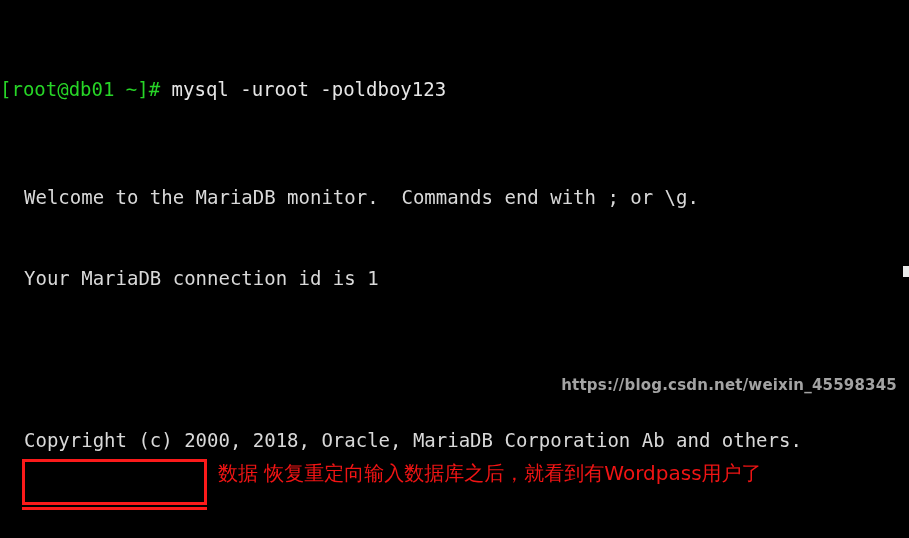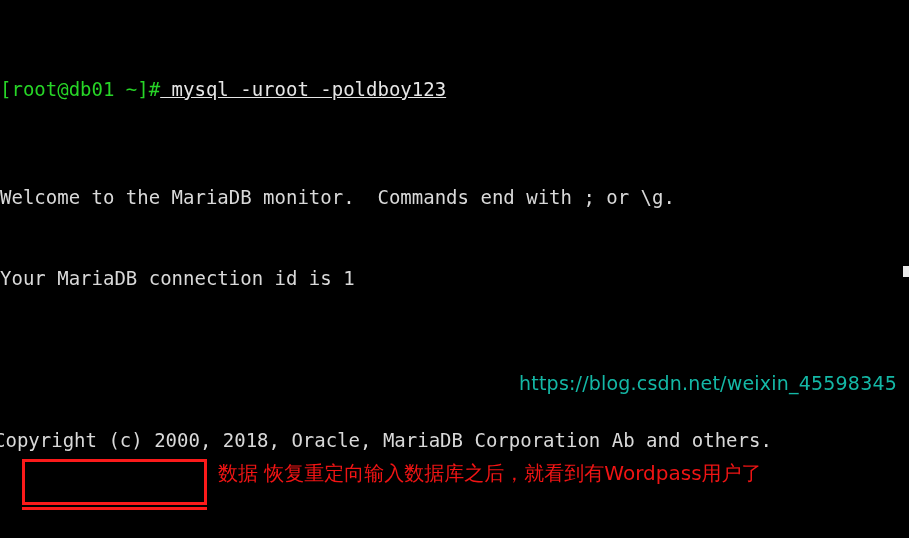--- a/index.html
+++ b/index.html
@@ -30,22 +30,22 @@
   }
   .trow {
     height: 27px;
     white-space: pre;
     overflow: hidden;
   }
   .shifted {
     margin-left: -6px;
   }
   .prompt-green { color: #27d527; margin-top: 40px; }
-  .cmd-white    { color: #e6e6e6; text-decoration: underline; }
-  .out          { color: #d9d9d9; }
+  .cmd-white    { color: #e6e6e6; }
+  .out          { color: #d9d9d9; margin-left: 24px; }
 
   
   #overlay {
     position: absolute;
     left: 0; top: 0;
     width: 909px; height: 402px;
     pointer-events: none;
   }
   #hl-box {
     position: absolute;
@@ -73,25 +73,26 @@
     font-family: "DejaVu Sans", "Liberation Sans", sans-serif;
     font-size: 20px;
     line-height: 26px;
     white-space: pre;
     letter-spacing: 0px;
   }
   #watermark {
     position: absolute;
     right: 12px;
     bottom: 8px;
-    color: #14b8a6;
+    color: #a3a3a3;
     font-family: "DejaVu Sans", "Liberation Sans", sans-serif;
-    font-size: 19px;
+    font-size: 15px;
     letter-spacing: 0.2px;
     white-space: pre;
+    font-weight: bold;
   }
   #edge-cursor {
     position: absolute;
     left: 903px;
     top: 266px;
     width: 6px;
     height: 11px;
     background: #e9e9e9;
   }
 </style>

